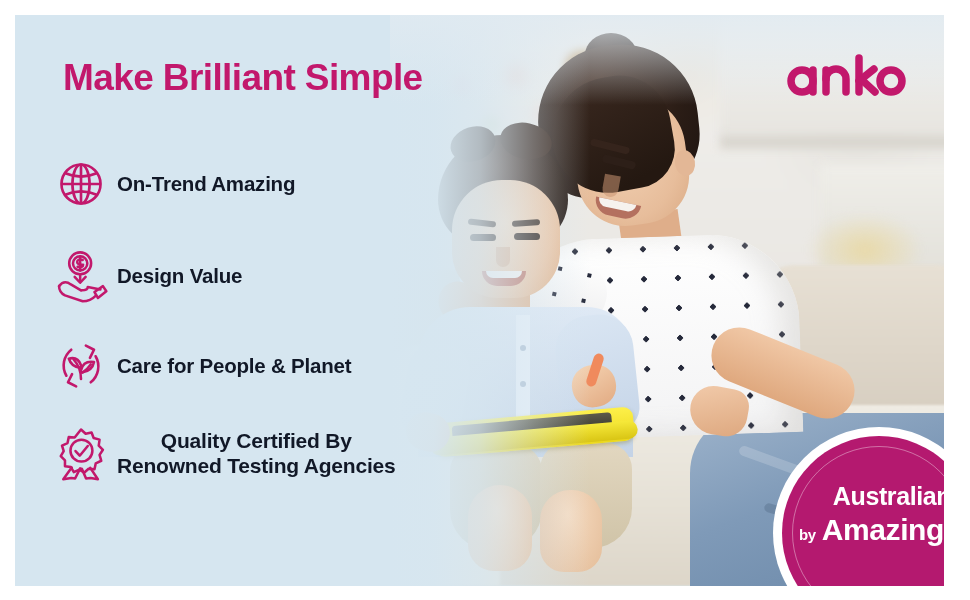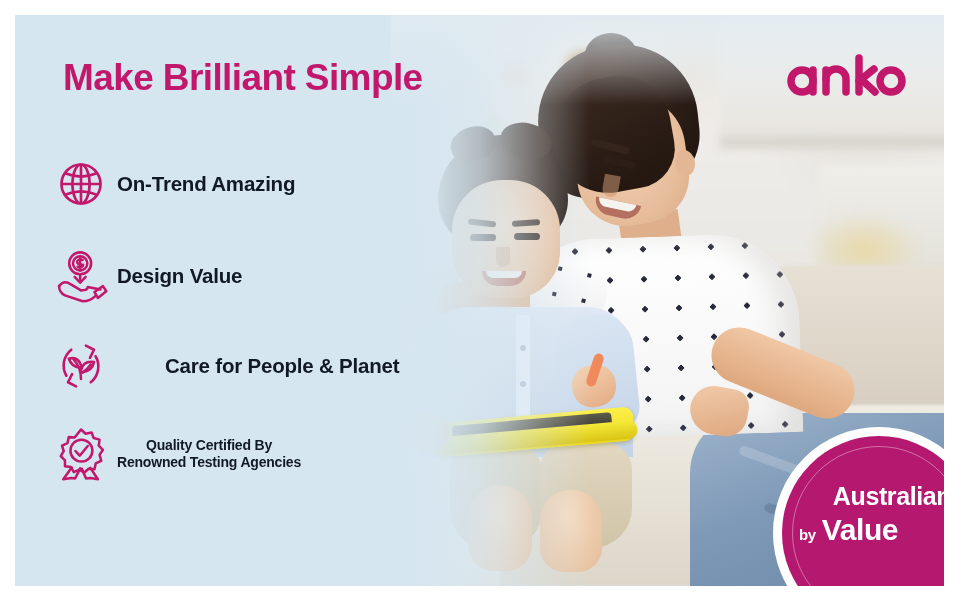--- a/index.html
+++ b/index.html
@@ -285,26 +285,26 @@
     width:420px;
   }
   .feature { display:flex; align-items:center; margin-bottom:24px; }
   .feature:last-child { margin-bottom:0; }
   .f-icon { width:72px; min-width:72px; height:68px;
     display:flex; align-items:center; justify-content:center; }
   .f-label {
     font-size:20.5px; font-weight:bold; color:#111827;
     letter-spacing:-.2px; line-height:1.18; white-space:pre-line;
   }
-  .feature.two-line .f-label { font-size:14px; }
+  .feature.two-line .f-label { font-size:21px; }
 
   
   #f0 { margin-bottom:24px; }
   #f1 { margin-bottom:22px; }
-  #f2 { margin-bottom:20px;gap:48px; }
+  #f2 { margin-bottom:20px; }
 
   
   #badge {
     position:absolute;
     left:758px; top:412px;
     width:212px; height:174px;
     overflow:hidden;
   }
   #badge-ring {
     position:absolute; left:0; top:0;
@@ -504,19 +504,19 @@
     </div>
 
     <div id="badge">
       <div id="badge-ring"></div>
       <div id="badge-disc"></div>
       <div id="badge-inner-line"></div>
       <div id="badge-text">
         <div class="b-line1">Australian</div>
         <div class="b-line2">
           <span class="b-by">by</span>
-          <span class="b-design">Value</span>
+          <span class="b-design">Amazing</span>
         </div>
       </div>
     </div>
 
   </div>
 </div>
 
 </body></html>

